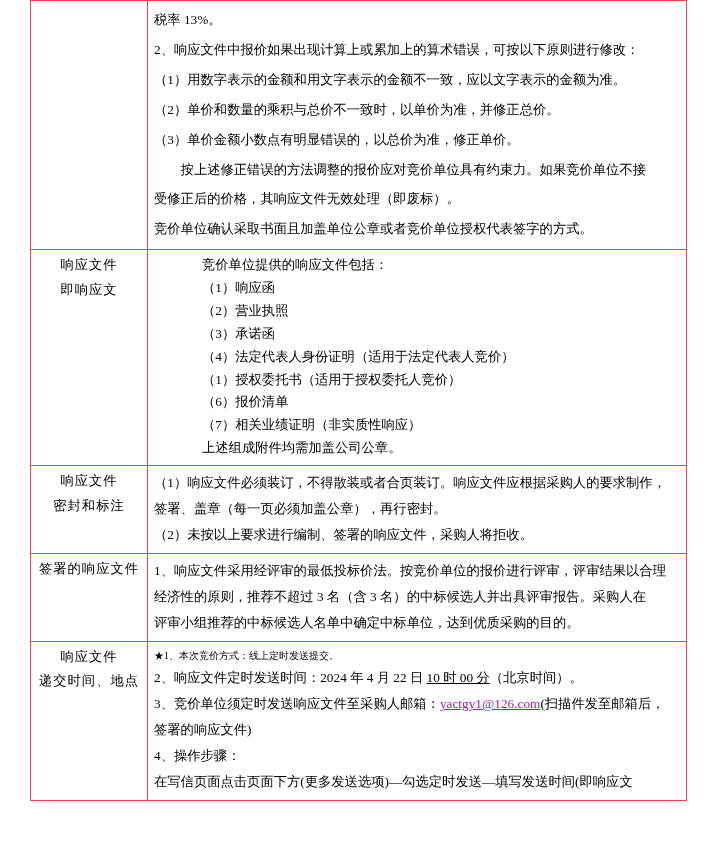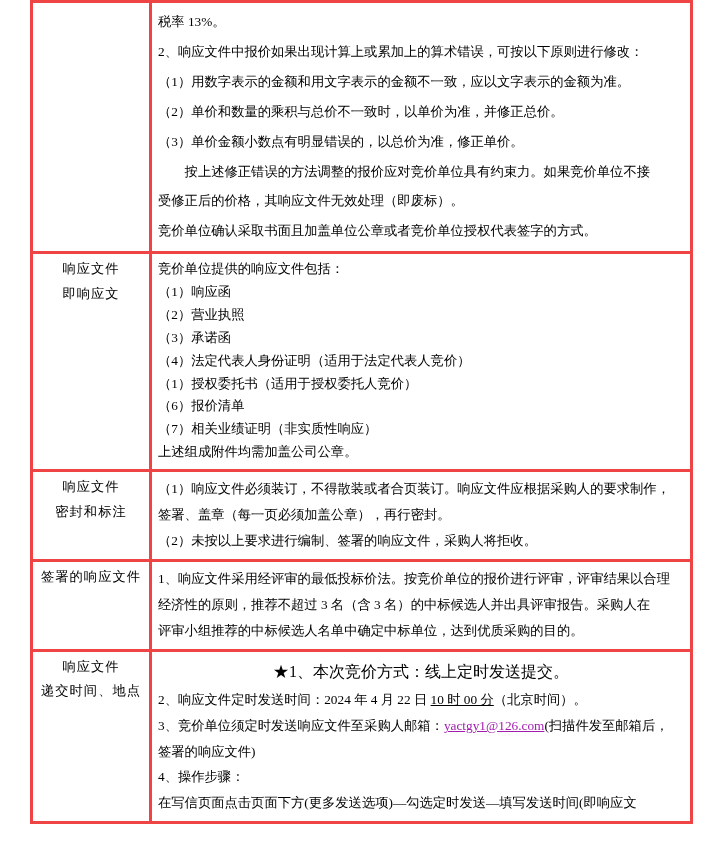--- a/index.html
+++ b/index.html
@@ -21,21 +21,21 @@
     box-sizing: border-box;
   }
   table.doc-table {
     border-collapse: collapse;
     table-layout: fixed;
     width: 648px;
     margin-left: 30px;
     margin-top: 0;
   }
   table.doc-table td {
-    border: 3px solid #ef4444;
+    border: 1px solid #ef4444;
     vertical-align: top;
     padding: 4px 6px 5px 6px;
     font-size: 13.3px;
     line-height: 1.85;
   }
   td.label-cell {
     width: 104px;
     text-align: center;
     vertical-align: middle;
     padding: 6px 2px;
@@ -60,22 +60,22 @@
     line-height: 2.25;
   }
   .semi .para {
     line-height: 1.95;
   }
   .u { text-decoration: underline; text-align: center; }
   .link {
     color: #a21caf;
     text-decoration: underline;
   }
-  .star { font-size: 16px; text-align: center; }
-  .listblock .para { line-height: 1.72; }
+  .star { font-size: 10px; }
+  .listblock .para { line-height: 1.72; margin-left: 48px; }
 </style>
 </head>
 <body>
 
 <div class="page">
   <table class="doc-table">
     <tbody>
       <tr>
         <td class="label-cell"></td>
         <td class="body-cell loose">

